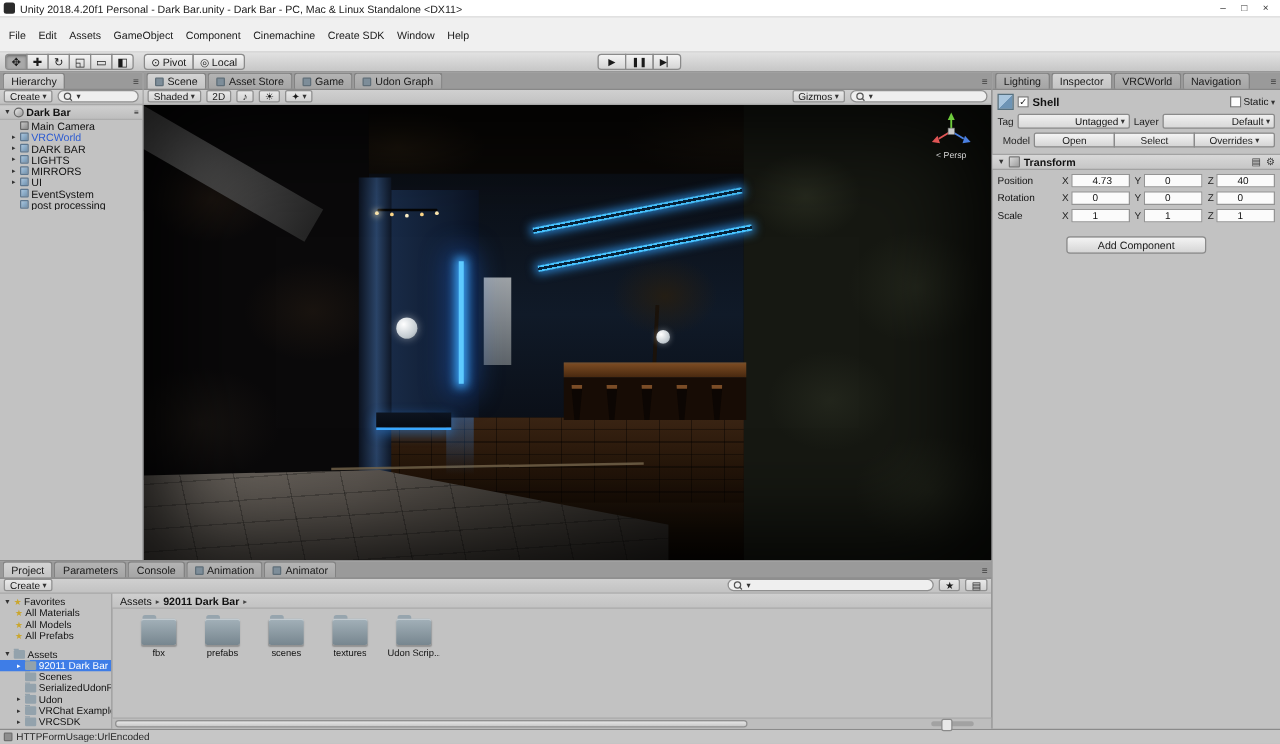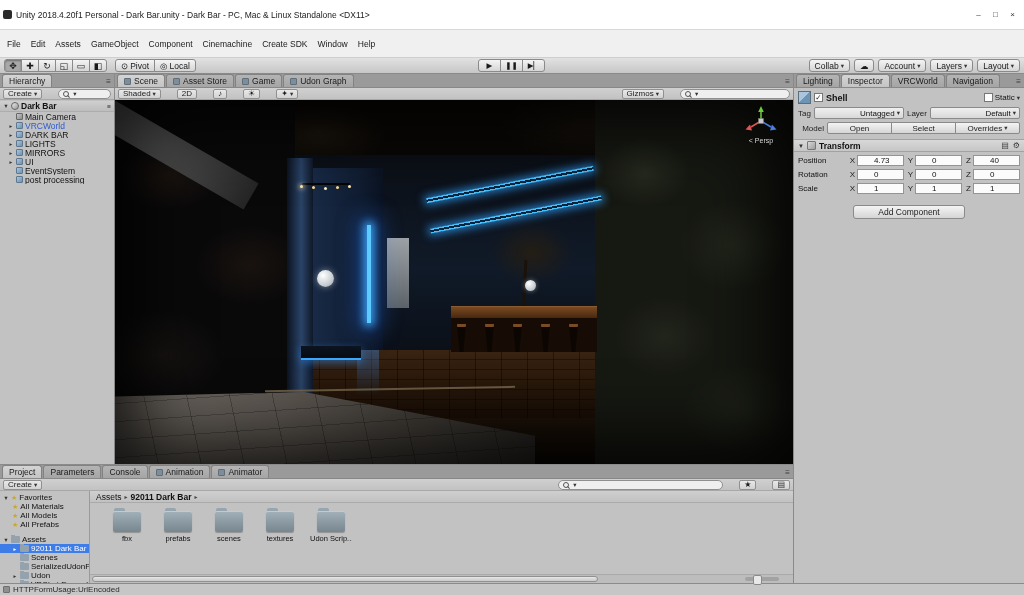--- a/index.html
+++ b/index.html
@@ -1,21 +1,21 @@
 <!DOCTYPE html>
 <html><head>
 <meta charset="utf-8">
 <style>
   * { margin:0; padding:0; box-sizing:border-box; }
   html,body { width:1024px; height:595px; overflow:hidden; }
   body { font-family:"Liberation Sans", sans-serif; font-size:9px; color:#111; background:#c2c2c2; }
   .window { width:1024px; height:595px; display:flex; flex-direction:column; }
 
   
-  .titlebar { height:30px; background:#fff; display:flex; align-items:center; padding:0 3px; gap:4px; border-bottom:1px solid #d8d8d8; }
+  .titlebar { height:14px; background:#fff; display:flex; align-items:center; padding:0 3px; gap:4px; border-bottom:1px solid #d8d8d8; }
   .app-icon { width:9px; height:9px; background:#2b2b2b; border-radius:2px; flex:none; }
   .title-text { font-size:8.5px; color:#222; white-space:nowrap; overflow:hidden; flex:1; }
   .win-controls { display:flex; }
   .win-btn { width:17px; height:13px; display:flex; align-items:center; justify-content:center; font-size:8px; color:#333; }
 
   .menubar { height:28px; background:#f0f0f0; border-bottom:1px solid #cfcfcf; display:flex; align-items:center; padding:0 2px; }
   .menu-item { padding:0 5px; font-size:8.5px; color:#1a1a1a; white-space:nowrap; }
 
   .toolbar { height:16px; background:linear-gradient(#e2e2e2,#c6c6c6); border-bottom:1px solid #8a8a8a; display:flex; align-items:center; padding:0 4px; position:relative; }
   .btn { display:inline-flex; align-items:center; gap:2px; height:13px; padding:0 5px; background:linear-gradient(#f4f4f4,#d5d5d5); border:1px solid #8a8a8a; border-radius:3px; font-size:8.5px; white-space:nowrap; color:#1a1a1a; }
@@ -36,21 +36,21 @@
 
   
   .content { flex:1; display:flex; min-height:0; }
   .left-col { width:793px; display:flex; flex-direction:column; min-height:0; }
   .main-row { height:390px; display:flex; min-height:0; }
   .tabstrip { height:14px; background:#9a9a9a; display:flex; align-items:flex-end; padding:1px 2px 0; gap:1px; border-bottom:1px solid #888; position:relative; flex:none; }
   .tab { height:13px; display:flex; align-items:center; gap:3px; padding:0 6px; background:linear-gradient(#b4b4b4,#a5a5a5); border:1px solid #828282; border-bottom:none; border-radius:3px 3px 0 0; font-size:8.5px; color:#1a1a1a; white-space:nowrap; }
   .tab.active { background:linear-gradient(#d4d4d4,#c4c4c4); }
   .tab-ico { width:7px; height:7px; background:#7d8d99; border:1px solid #5f6e78; border-radius:1px; flex:none; }
   .strip-icons { position:absolute; right:3px; top:3px; display:flex; gap:4px; font-size:8px; color:#3c3c3c; }
-  .panel-toolbar { height:12px; background:linear-gradient(#d0d0d0,#c2c2c2); border-bottom:1px solid #a8a8a8; display:flex; align-items:center; padding:0 3px; gap:16px; flex:none; }
+  .panel-toolbar { height:12px; background:linear-gradient(#d0d0d0,#c2c2c2); border-bottom:1px solid #a8a8a8; display:flex; padding:0 3px; gap:4px; flex:none; }
   .mini-btn { display:inline-flex; align-items:center; gap:2px; height:10px; padding:0 4px; font-size:8px; color:#1a1a1a; background:linear-gradient(#e9e9e9,#d2d2d2); border:1px solid #909090; border-radius:2px; white-space:nowrap; }
   .search { display:flex; align-items:center; gap:2px; height:10px; background:#efefef; border:1px solid #8f8f8f; border-radius:6px; padding:0 4px; flex:1; min-width:0; }
   .mag { width:8px; height:8px; position:relative; display:inline-block; flex:none; }
   .mag::before { content:""; position:absolute; width:4px; height:4px; border:1px solid #555; border-radius:50%; left:0; top:1px; }
   .mag::after { content:""; position:absolute; width:3px; height:1px; background:#555; transform:rotate(45deg); left:4px; top:6px; }
   .grow { flex:1; min-width:0; }
 
   
   .hierarchy { width:115px; border-right:1px solid #8a8a8a; display:flex; flex-direction:column; background:#c2c2c2; }
   .tree { flex:1; overflow:hidden; padding-top:1px; }
@@ -231,41 +231,20 @@
       <div class="btn">
         <span>◎</span>
         <span>Local</span>
       </div>
     </div>
     <div class="play-group">
       <div class="btn">▶</div>
       <div class="btn">❚❚</div>
       <div class="btn">▶▏</div>
     </div>
-    <div class="right-group">
-      <div class="btn">
-        <span>Collab</span>
-        <span class="dd-arrow">▾</span>
-      </div>
-      <div class="btn">
-        <span>☁</span>
-      </div>
-      <div class="btn">
-        <span>Account</span>
-        <span class="dd-arrow">▾</span>
-      </div>
-      <div class="btn">
-        <span>Layers</span>
-        <span class="dd-arrow">▾</span>
-      </div>
-      <div class="btn">
-        <span>Layout</span>
-        <span class="dd-arrow">▾</span>
-      </div>
-    </div>
   </div>
 
   <div class="content">
     <div class="left-col">
       <div class="main-row">
 
         <div class="hierarchy">
           <div class="tabstrip">
             <div class="tab active">
               <span>Hierarchy</span>

